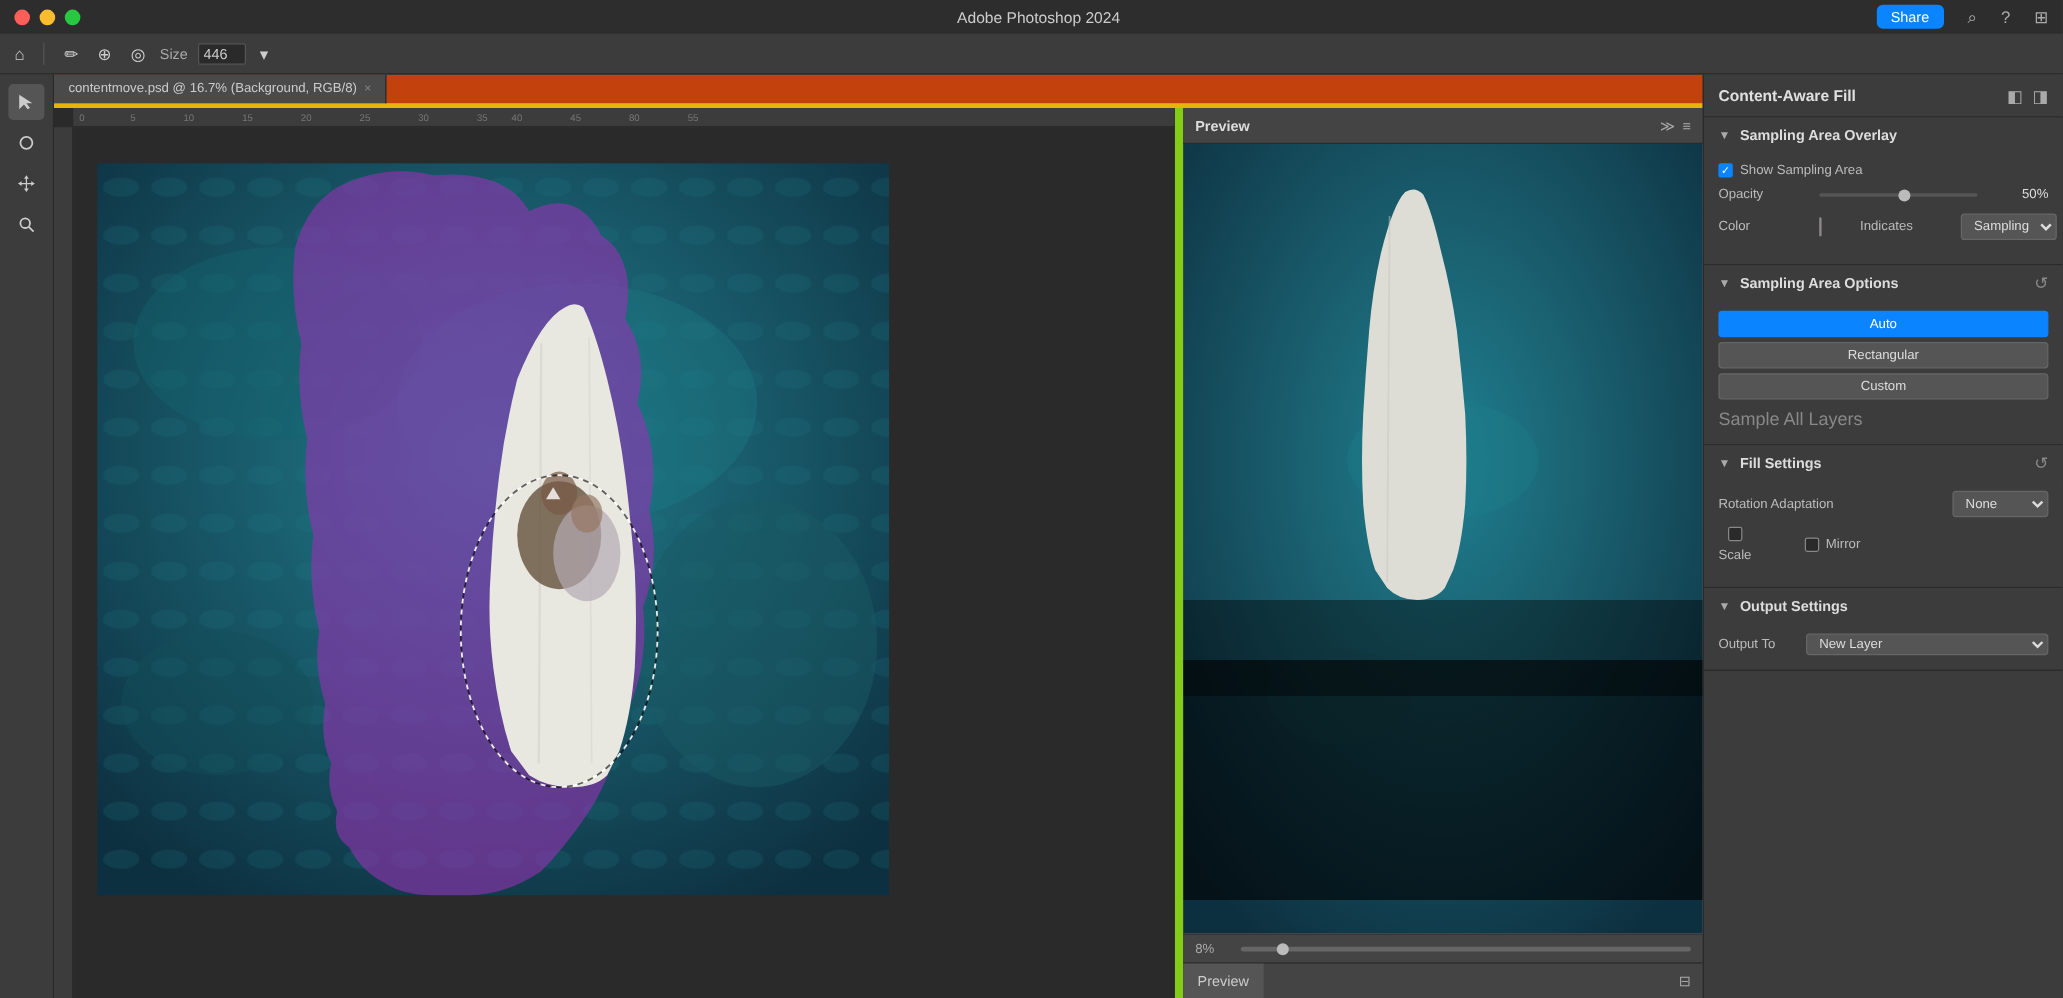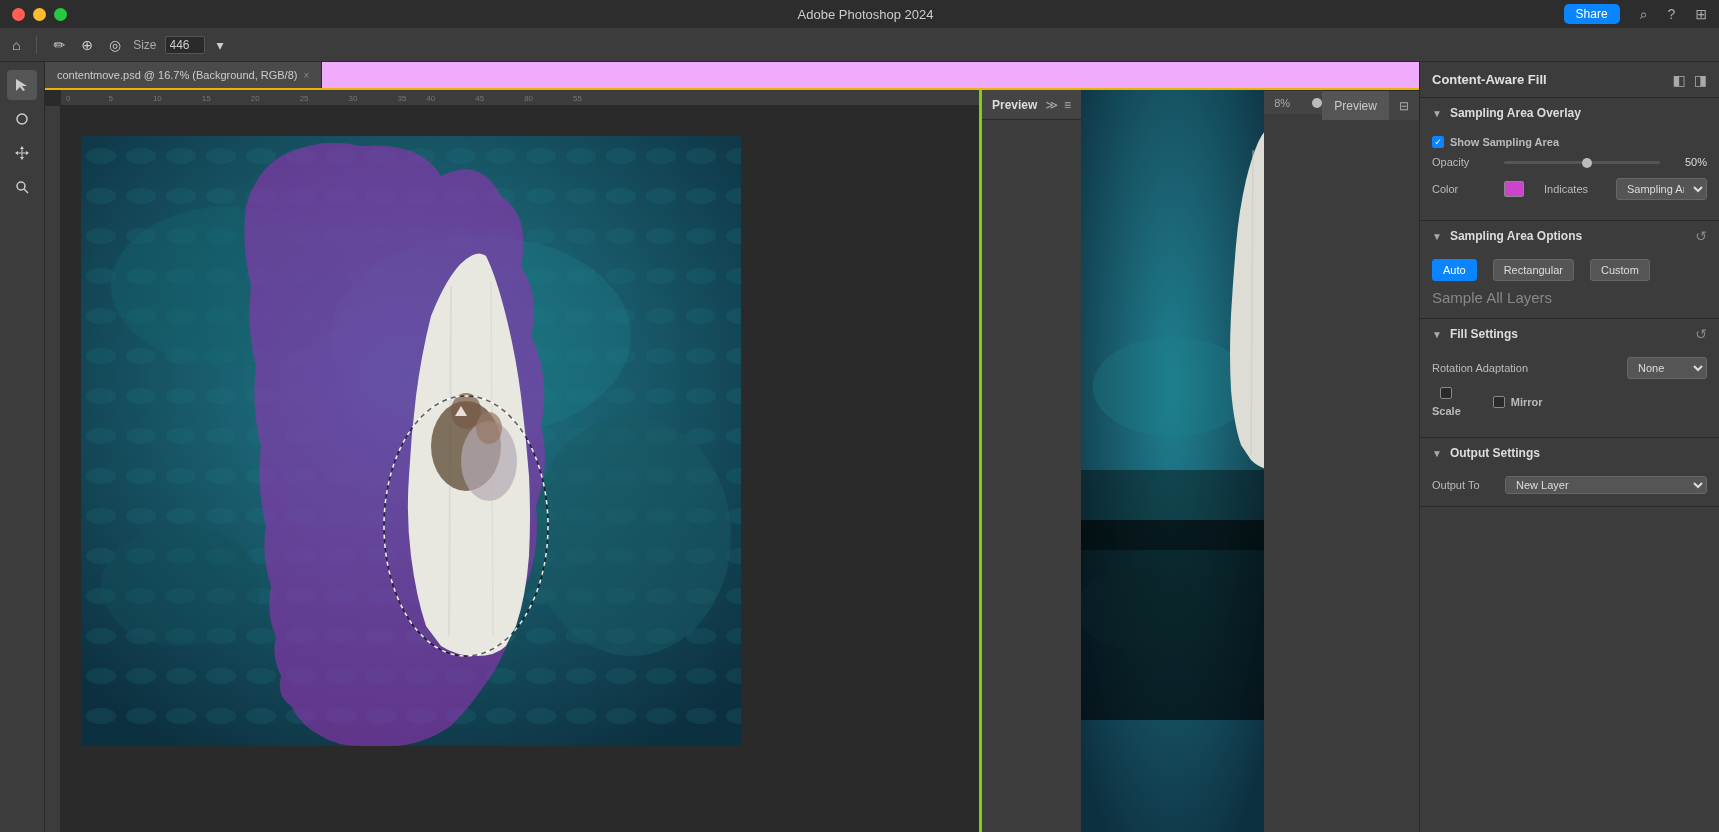--- a/index.html
+++ b/index.html
@@ -138,22 +138,22 @@
       color: #ccc;
       font-size: 14px;
       background: none;
       border: none;
     }
     .tool-btn.active { background: #555; }
 
     
     .tab-bar {
       height: 28px;
-      background: #f0abfc;
-      border-bottom: 2px solid #eab308;
+      background: #c2410c;
+      border-bottom: 4px solid #eab308;
       display: flex;
       align-items: flex-start;
       padding: 0;
       flex-shrink: 0;
     }
     .tab {
       display: flex;
       align-items: center;
       padding: 0 12px;
       height: 100%;
@@ -219,23 +219,23 @@
       bottom: 0;
       background: #3c3c3c;
       border-right: 1px solid #2a2a2a;
       overflow: hidden;
     }
 
     
     .preview-panel {
       width: 440px;
       background: #3c3c3c;
-      border-left: 3px solid #84cc16;
-      display: flex;
-      flex-direction: row;
+      border-left: 7px solid #84cc16;
+      display: flex;
+      flex-direction: column;
       flex-shrink: 0;
     }
     .preview-header {
       height: 30px;
       background: #444;
       border-bottom: 1px solid #2a2a2a;
       display: flex;
       align-items: center;
       padding: 0 10px;
       gap: 8px;
@@ -376,21 +376,21 @@
     }
     .section-content {
       padding: 8px 12px 12px 12px;
     }
 
     
     .form-row {
       display: flex;
       align-items: center;
       margin-bottom: 8px;
-      gap: 12px;
+      gap: 24px;
     }
     .form-label {
       font-size: 11px;
       color: #bbb;
       min-width: 60px;
     }
     .form-label-wide {
       font-size: 11px;
       color: #bbb;
       flex: 1;
@@ -460,28 +460,28 @@
       border-color: #0a84ff;
     }
     .custom-checkbox.checked::after {
       content: '✓';
       font-size: 9px;
       color: white;
     }
     .checkbox-label {
       font-size: 11px;
       color: #bbb;
-      font-weight: bold;
     }
 
     
     .btn-group {
       display: flex;
-      gap: 16px;
+      gap: 4px;
       margin-bottom: 8px;
+      flex-direction: column;
     }
     .btn-group-btn {
       padding: 4px 10px;
       background: #555;
       border: 1px solid #666;
       color: #ddd;
       font-size: 11px;
       border-radius: 3px;
       cursor: pointer;
     }

